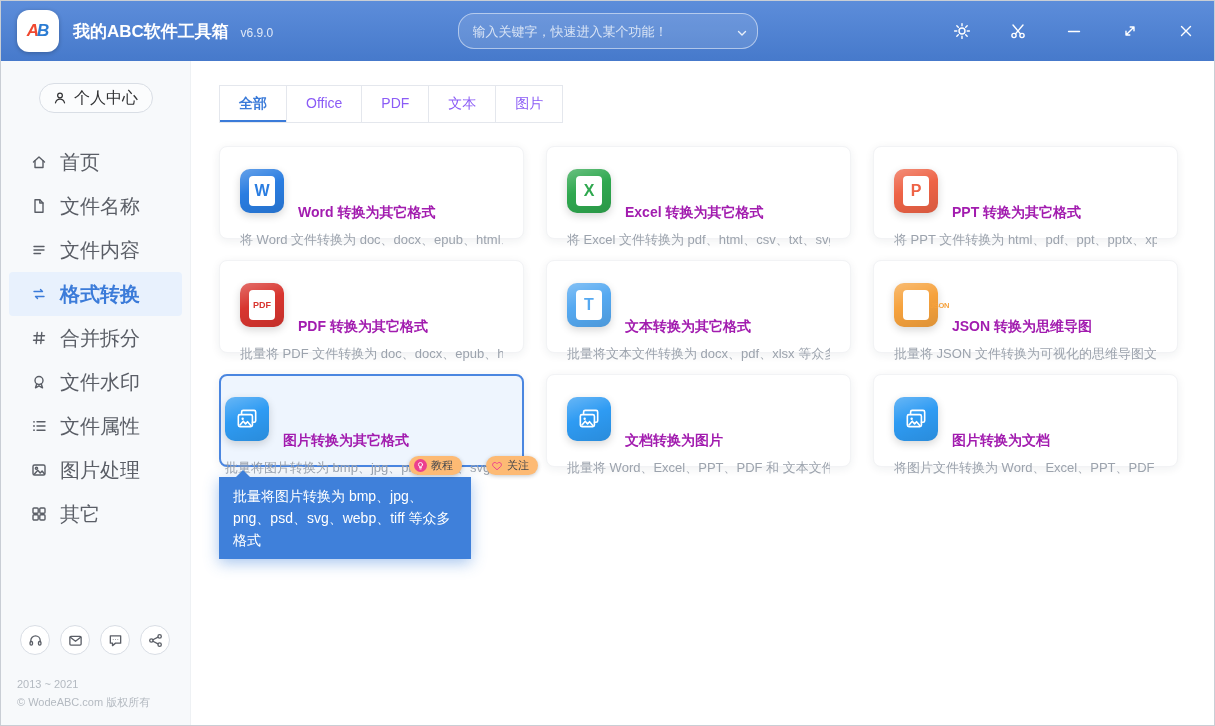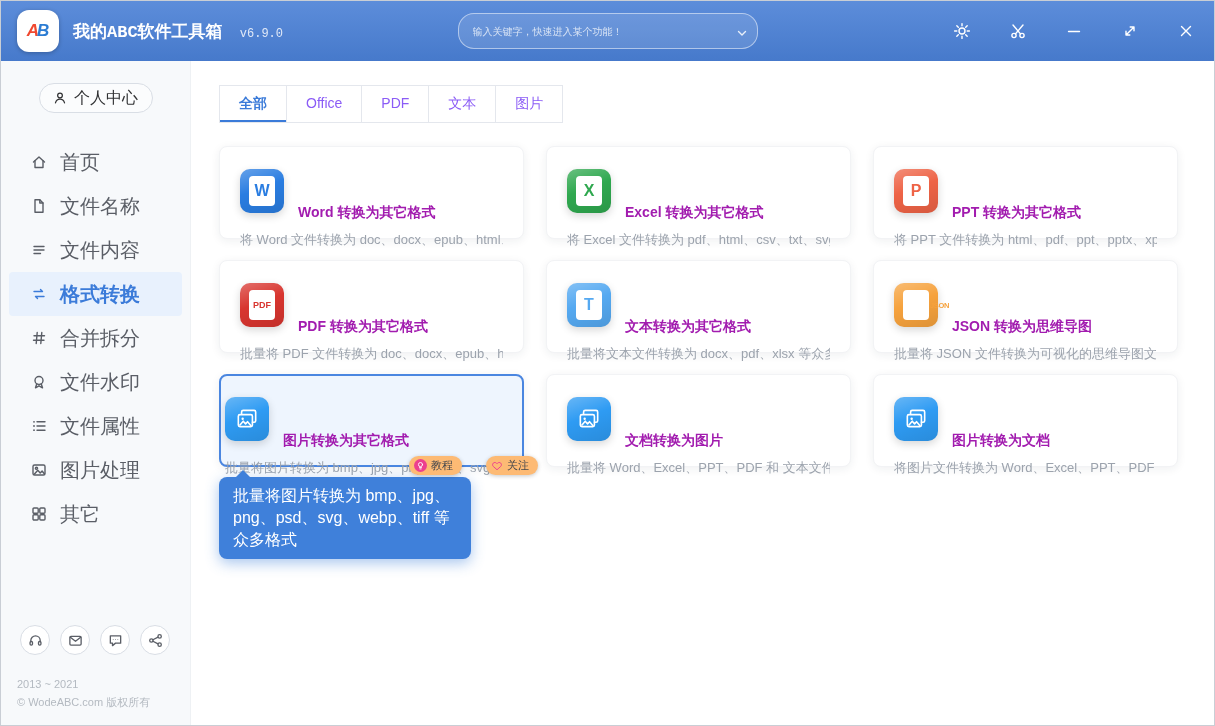--- a/index.html
+++ b/index.html
@@ -4,24 +4,24 @@
 <style>
   * { margin:0; padding:0; box-sizing:border-box; }
   html,body { width:1215px; height:726px; }
   body { font-family:"Liberation Sans","DejaVu Sans",sans-serif; background:#fff; overflow:hidden; }
   .window { width:1215px; height:726px; border:1px solid #c9ced5; display:flex; flex-direction:column; position:relative; background:#fff; }
 
   
   .titlebar { flex:0 0 60px; height:60px; background-color:#4a80d6; background-image:linear-gradient(180deg,rgba(255,255,255,.10),rgba(0,0,0,.05)); display:flex; align-items:center; position:relative; padding-left:16px; }
   .logo { width:42px; height:42px; background:#fff; border-radius:12px; display:flex; align-items:center; justify-content:center; font-weight:bold; font-style:italic; font-size:17px; box-shadow:0 1px 4px rgba(0,0,0,.25); flex:0 0 42px; }
   .logo .la { color:#f0482f; } .logo .lb { color:#2b7cd3; margin-left:-2px; }
-  .app-title { color:#fff; font-size:17px; font-weight:bold; margin-left:14px; white-space:nowrap;font-family:Liberation Mono, monospace; }
+  .app-title { color:#fff; font-size:17px; font-weight:bold; margin-left:14px; white-space:nowrap; }
   .app-version { color:rgba(255,255,255,.82); font-size:12px; font-weight:normal; margin-left:7px; }
   .search-wrap { position:absolute; left:50%; top:12px; transform:translateX(-50%); width:300px; height:36px; }
-  .search-input { width:100%; height:100%; background:rgba(255,255,255,.12); border:1px solid rgba(255,255,255,.5); border-radius:16px; padding:0 34px 0 14px; color:#fff; font-size:10px; outline:none; }
+  .search-input { width:100%; height:100%; background:rgba(255,255,255,.12); border:1px solid rgba(255,255,255,.5); border-radius:16px; padding:0 34px 0 14px; color:#fff; font-size:13px; outline:none; }
   .search-input::placeholder { color:rgba(255,255,255,.75); }
   .search-caret { position:absolute; right:10px; top:12px; color:rgba(255,255,255,.85); }
   .tb-actions { margin-left:auto; display:flex; height:60px; }
   .tb-btn { width:56px; height:60px; display:flex; align-items:center; justify-content:center; color:#fff; cursor:pointer; }
   .icon { stroke:currentColor; fill:none; stroke-width:1.4; stroke-linecap:round; stroke-linejoin:round; }
 
   
   .main { flex:1; display:flex; min-height:0; }
   .sidebar { flex:0 0 190px; width:190px; background:#f7f9fb; border-right:1px solid #eef1f4; position:relative; }
   .content { flex:1; background:#fff; padding:24px 28px; position:relative; }
@@ -51,21 +51,21 @@
   .tool-icon { width:44px; height:44px; border-radius:10px; flex:0 0 44px; display:flex; align-items:center; justify-content:center; background-image:linear-gradient(160deg,rgba(255,255,255,.28),rgba(255,255,255,0) 45%,rgba(0,0,0,.10)); box-shadow:0 3px 8px rgba(0,0,0,.16); }
   .sheet { width:26px; height:30px; background:#fff; border-radius:4px; display:flex; align-items:center; justify-content:center; font-weight:bold; }
   .glyph-lg { font-size:16px; } .glyph-md { font-size:9px; } .glyph-sm { font-size:7.5px; letter-spacing:-.3px;margin-left:47px; }
   .card-title { font-size:14px; color:#a21caf; font-weight:bold; white-space:nowrap;margin-top:44px; }
   .card-desc { margin-top:9px; font-size:13px; color:#9ca3ad; white-space:nowrap; overflow:hidden; }
 
   
   .card-badges { position:absolute; right:-16px; bottom:-10px; display:flex; gap:24px; z-index:3; }
   .badge { height:19px; padding:0 9px 0 5px; background:#fdba74; border-radius:10px; box-shadow:0 1px 4px rgba(0,0,0,.22); display:flex; align-items:center; gap:4px; font-size:11px; color:#44474d; cursor:pointer; }
   .badge-bulb { width:13px; height:13px; border-radius:50%; background:#ec3f8f; display:flex; align-items:center; justify-content:center; flex:0 0 13px; }
-  .tooltip { position:absolute; top:calc(100% + 12px); left:-2px; width:252px; background:#3f80da; color:#fff; border-radius:8px; padding:8px 14px; font-size:16px; line-height:22px; box-shadow:0 4px 14px rgba(63,128,218,.45); z-index:2; }
+  .tooltip { position:absolute; top:calc(100% + 12px); left:-2px; width:252px; background:#3f80da; color:#fff; border-radius:0; padding:8px 14px; font-size:14px; line-height:22px; box-shadow:0 4px 14px rgba(63,128,218,.45); z-index:2; }
   .tooltip::before { content:""; position:absolute; top:-7px; left:16px; border-left:8px solid transparent; border-right:8px solid transparent; border-bottom:8px solid #3f80da; }
 </style>
 </head>
 <body>
 
 <div class="window">
 
   <div class="titlebar" style="background-color: rgb(74, 128, 214);">
     <div class="logo">
       <span class="la">A</span>

